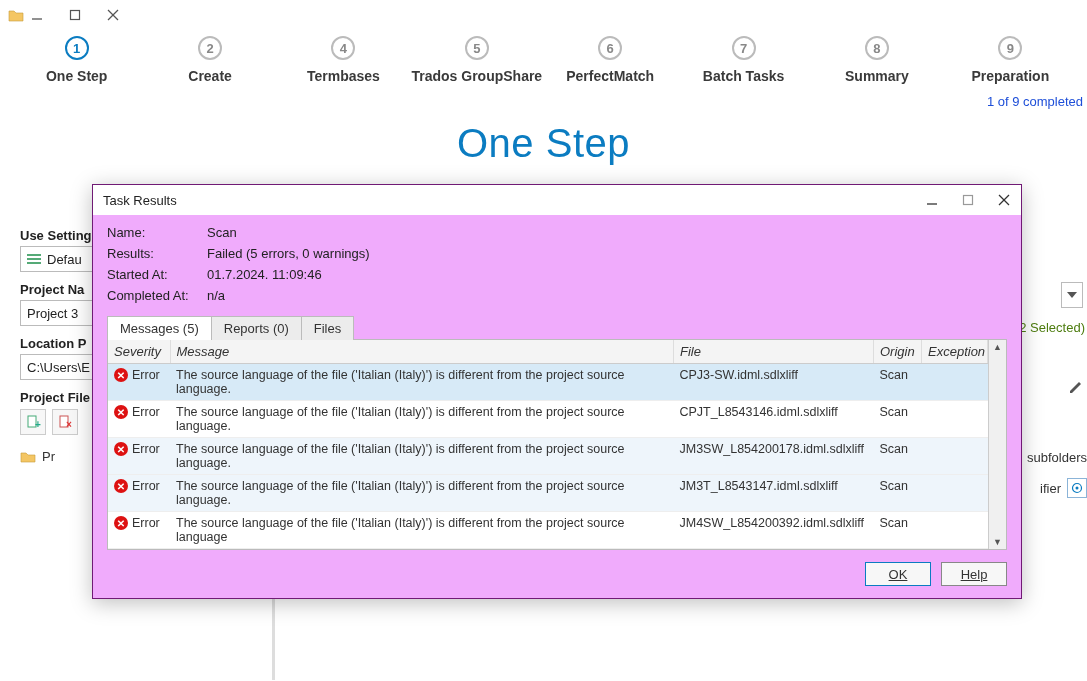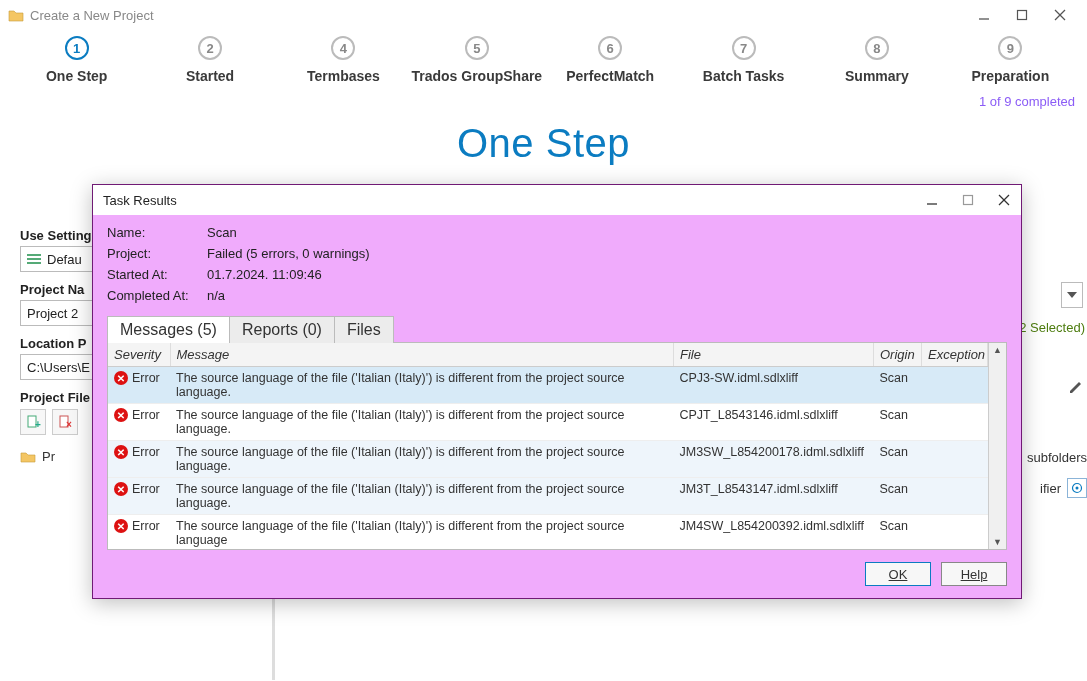--- a/index.html
+++ b/index.html
@@ -13,21 +13,21 @@
 .main-titlebar .win-controls span { width: 20px; text-align:center; }
 
 
 .steps { display: flex; justify-content: space-between; padding: 6px 10px 4px 10px; }
 .step { flex: 1; display: flex; flex-direction: column; align-items: center; position: relative; }
 .step .circle { width: 24px; height: 24px; border-radius: 50%; border: 2px solid #bbb; display:flex; align-items:center; justify-content:center; font-size: 13px; font-weight: 600; color: #888; background:#fff; }
 .step.active .circle { border-color: #0b7cc1; color:#0b7cc1; }
 .step.done .circle { background:#0aa060; border-color:#0aa060; color:#fff; }
 .step .label { margin-top: 8px; font-size: 14px; font-weight:600; color:#3a3a3a; white-space: nowrap; }
 
-.progress-text { text-align: right; padding: 6px 12px; font-size: 13px; color:#8b5cf6; }
+.progress-text { text-align: right; padding: 6px 4px; font-size: 13px; color:#1d4ed8; }
 
 .big-heading { text-align:center; font-size: 40px; font-weight:300; color:#0b7cc1; margin-top: 6px; letter-spacing: 0.5px; }
 
 
 .form-area { padding: 0 20px; margin-top: 62px; }
 .form-row { margin-bottom: 10px; }
 .form-row label { display:block; font-weight:600; font-size:13px; margin-bottom:3px; color:#222; }
 .form-row .input { border:1px solid #bbb; height:26px; padding:2px 6px; width: 240px; background:#fff; display:flex; align-items:center; font-size:13px; color:#222;}
 .form-row .select { display:flex; align-items:center; gap:6px; }
 .toolbar-icons { display:flex; gap:6px; margin-top:4px;}
@@ -37,21 +37,21 @@
 .dialog { position:absolute; left:92px; top:184px; width:930px; height:415px; background:#f0abfc; border:1px solid #701a75; box-shadow: 0 4px 20px rgba(0,0,0,0.25); display:flex; flex-direction:column;}
 .dialog .dlg-titlebar { height:30px; display:flex; align-items:center; padding:0 10px; background:#fff; color:#222;}
 .dialog .dlg-titlebar .title { flex:1; font-size:13px;}
 .dialog .dlg-titlebar .win-controls { display:flex; gap:22px; color:#333;}
 .dialog .dlg-body { padding: 10px 14px 0 14px; flex:1; display:flex; flex-direction:column; overflow:hidden;}
 .meta-row { display:flex; font-size:13px; color:#222; margin-bottom:6px;}
 .meta-row .k { width: 100px; }
 .meta-row .v { flex:1; }
 
 .tabs { display:flex; margin-top:6px; }
-.tab { padding:4px 12px; font-size:16px; border:1px solid #bbb; background:#ececec; color:#333; position:relative; top:1px; border-bottom:none;}
+.tab { padding:4px 12px; font-size:13px; border:1px solid #bbb; background:#ececec; color:#333; position:relative; top:1px; border-bottom:none;}
 .tab.active { background:#fff; font-weight:400; border-top:1px solid #bbb; z-index:2;}
 .tab + .tab { margin-left:0px; border-left:none;}
 
 .grid-wrap { border:1px solid #bbb; background:#fff; flex:1; display:flex; overflow:hidden;}
 .grid { flex:1; overflow:hidden; }
 .grid table { width:100%; border-collapse:collapse; table-layout:fixed;}
 .grid th { text-align:left; font-weight:400; font-size:13px; padding:4px 6px; background:#f4f4f4; border-bottom:1px solid #ccc; border-right:1px solid #ddd; color:#333;font-style:italic;}
 .grid td { font-size:12.5px; padding:4px 6px; border-bottom:1px solid #eee; vertical-align:top; color:#333;}
 .grid tr.sel td { background:#d7eaf7;}
 .grid tr.alt td { background:#eef5fb;}
@@ -76,21 +76,20 @@
 </style>
 </head>
 <body>
 
 <div class="main-titlebar">
   <span class="folder-icon">
     <svg width="16" height="14" viewBox="0 0 16 14">
         <path d="M1 3 h5 l2 2 h7 v8 h-14z" fill="#f4c664" stroke="#c79a3a" stroke-width="0.6"></path>
       </svg>
   </span>
-  <span class="title">Create a New Project</span>
   <div class="win-controls">
     <span>
       <svg width="14" height="14" viewBox="0 0 14 14">
           <line x1="2" y1="11" x2="12" y2="11" stroke="#555" stroke-width="1.3"></line>
         </svg>
     </span>
     <span>
       <svg width="14" height="14" viewBox="0 0 14 14">
           <rect x="2.5" y="2.5" width="9" height="9" fill="none" stroke="#555" stroke-width="1.2"></rect>
         </svg>
@@ -104,21 +103,21 @@
   </div>
 </div>
 
 <div class="steps" id="steps-row">
     <div class="step active">
       <div class="circle">1</div>
       <div class="label">One Step</div>
     </div>
     <div class="step">
       <div class="circle">2</div>
-      <div class="label">Started</div>
+      <div class="label">Create</div>
     </div>
     <div class="step">
       <div class="circle">4</div>
       <div class="label">Termbases</div>
     </div>
     <div class="step">
       <div class="circle">5</div>
       <div class="label">Trados GroupShare</div>
     </div>
     <div class="step">
@@ -153,21 +152,21 @@
             <rect x="0" y="5" width="14" height="2" fill="#5a7"></rect>
             <rect x="0" y="9" width="14" height="2" fill="#5a7"></rect>
           </svg>
         </span>
       <span>Defau</span>
     </div>
   </div>
   <div class="form-row">
     <label>Project Na</label>
     <div class="input">
-        <span>Project 2</span>
+        <span>Project 3</span>
       </div>
   </div>
   <div class="form-row">
     <label>Location P</label>
     <div class="input">
         <span>C:\Users\E</span>
       </div>
   </div>
   <div class="form-row">
     <label>Project File</label>
@@ -242,21 +241,21 @@
           </svg>
         </span>
     </div>
   </div>
   <div class="dlg-body">
     <div class="meta-row">
         <span class="k">Name:</span>
         <span class="v">Scan</span>
       </div>
     <div class="meta-row">
-        <span class="k">Project:</span>
+        <span class="k">Results:</span>
         <span class="v">Failed (5 errors, 0 warnings)</span>
       </div>
     <div class="meta-row">
         <span class="k">Started At:</span>
         <span class="v">01.7.2024. 11:09:46</span>
       </div>
     <div class="meta-row">
         <span class="k">Completed At:</span>
         <span class="v">n/a</span>
       </div>

